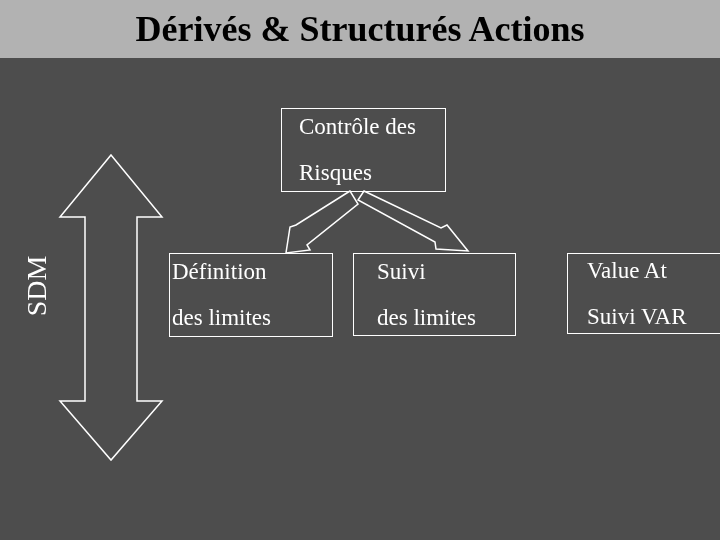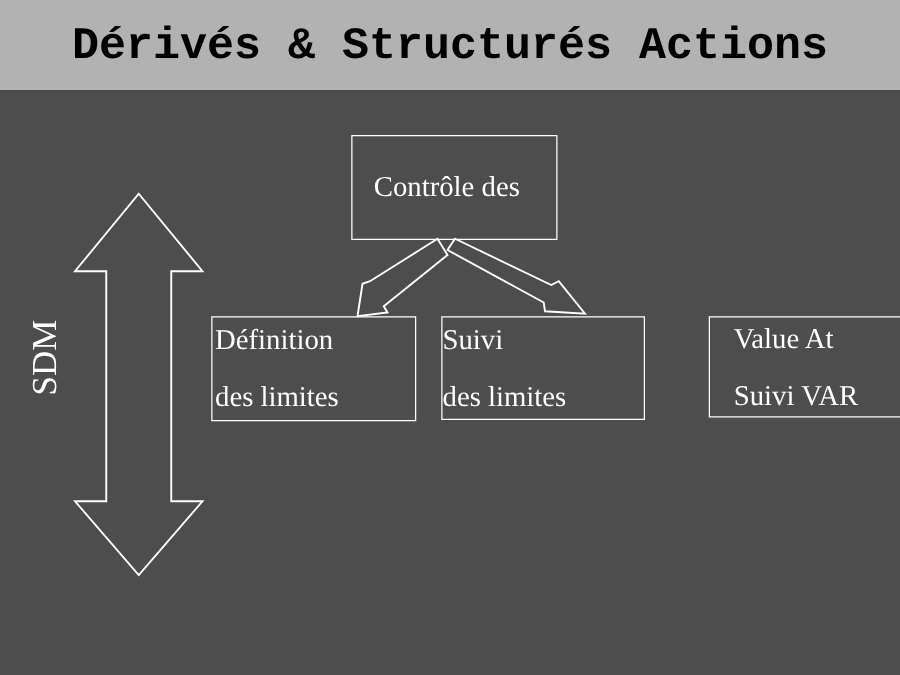--- a/index.html
+++ b/index.html
@@ -12,23 +12,23 @@
   html, body { width: 720px; height: 540px; background: var(--body-bg); }
   .slide {
     position: relative;
     width: 720px; height: 540px;
     background: var(--body-bg);
     overflow: hidden;
     font-family: "Liberation Serif", "DejaVu Serif", serif;
   }
   .titlebar {
     position: absolute; left: 0; top: 0;
-    width: 720px; height: 72px;
+    width: 720px; height: 58px;
     background: var(--header-bg);
-    display: flex; align-items: center; justify-content: center; font-family: Liberation Mono, monospace;
+    display: flex; align-items: center; justify-content: center;
   }
   .titlebar h1 {
     font-size: 36px; font-weight: bold;
     color: var(--ink); white-space: nowrap;
   }
   .arrow-layer {
     position: absolute; left: 0; top: 0;
     width: 720px; height: 540px;
     pointer-events: none;
   }
@@ -43,21 +43,21 @@
     border: 1.5px solid var(--line);
     color: var(--line);
     font-size: 23px; line-height: 30px;
     display: flex; flex-direction: column; justify-content: center;
     background: transparent;
     white-space: nowrap;
     gap: 16px;
   }
   .node-root { left: 281px; top: 108px; width: 165px; height: 84px; padding-left: 17px; }
   .node-1    { left: 169px; top: 253px; width: 164px; height: 84px; padding-left: 2px; }
-  .node-2    { left: 353px; top: 253px; width: 163px; height: 83px; }
+  .node-2    { left: 353px; top: 253px; width: 163px; height: 83px; padding-left: 23px; }
   .node-3    { left: 567px; top: 253px; width: 164px; height: 81px; padding-left: 19px; }
   .sdm {
     position: absolute; left: -13px; top: 271px;
     width: 100px; height: 30px;
     text-align: center;
     color: var(--line);
     font-size: 28px; line-height: 30px;
     transform: rotate(-90deg);
     white-space: nowrap;
   }
@@ -74,20 +74,21 @@
   <svg class="arrow-layer" viewBox="0 0 720 540" xmlns="http://www.w3.org/2000/svg">
     <polygon points="111,155 162,217 137,217 137,401 162,401 111,460 60,401 85,401 85,217 60,217"></polygon>
     <polygon points="350,191 296,225 290,227 286,253 310,250 307,245 358,204"></polygon>
     <polygon points="364,191 441,228 447,225 468,251 436,249 435,242 358,200"></polygon>
   </svg>
 
   <div class="sdm">SDM</div>
 
   <div class="node node-root">
     <div>Contrôle des</div>
+    <div>Risques</div>
   </div>
 
   <div class="node node-1">
     <div>Définition</div>
     <div>des limites</div>
   </div>
 
   <div class="node node-2">
     <div>Suivi</div>
     <div>des limites</div>

